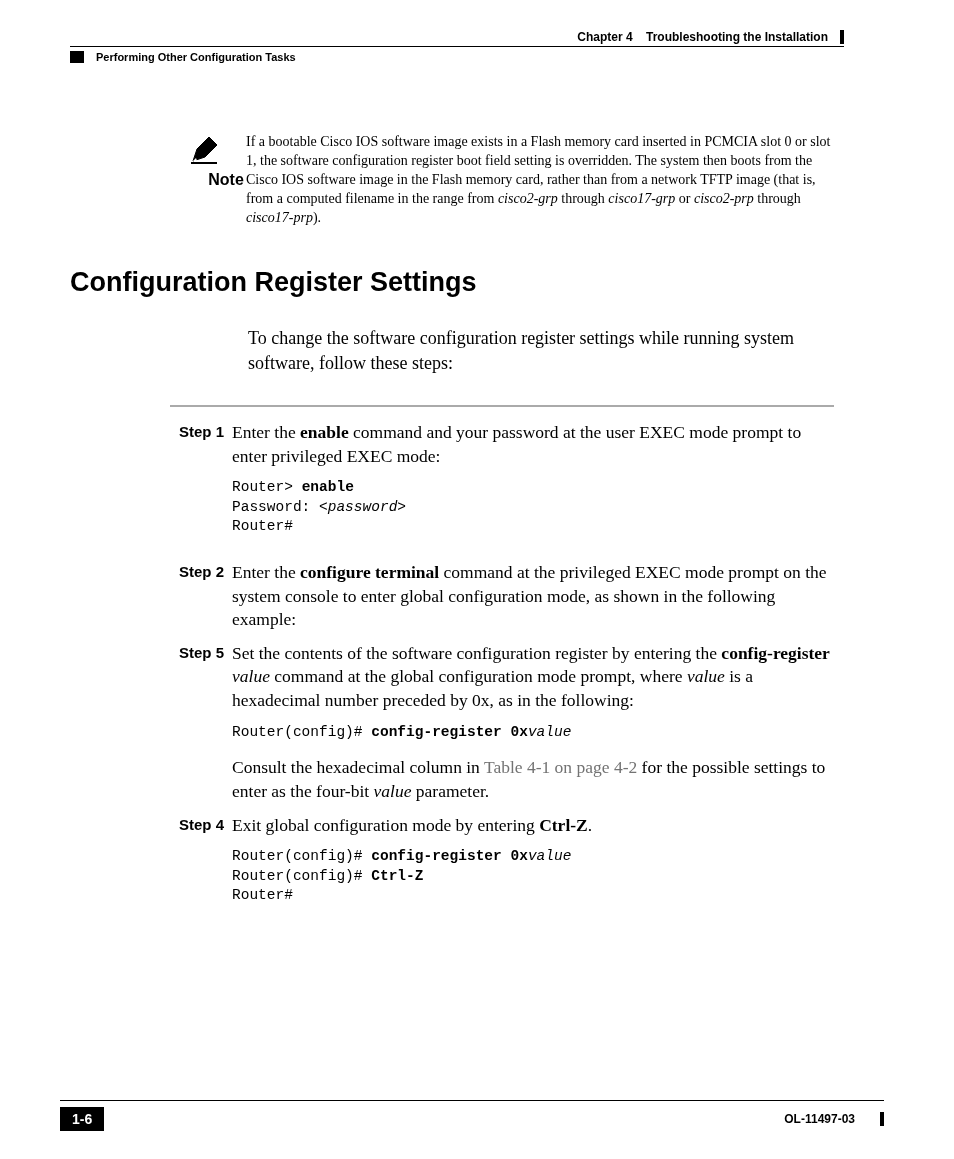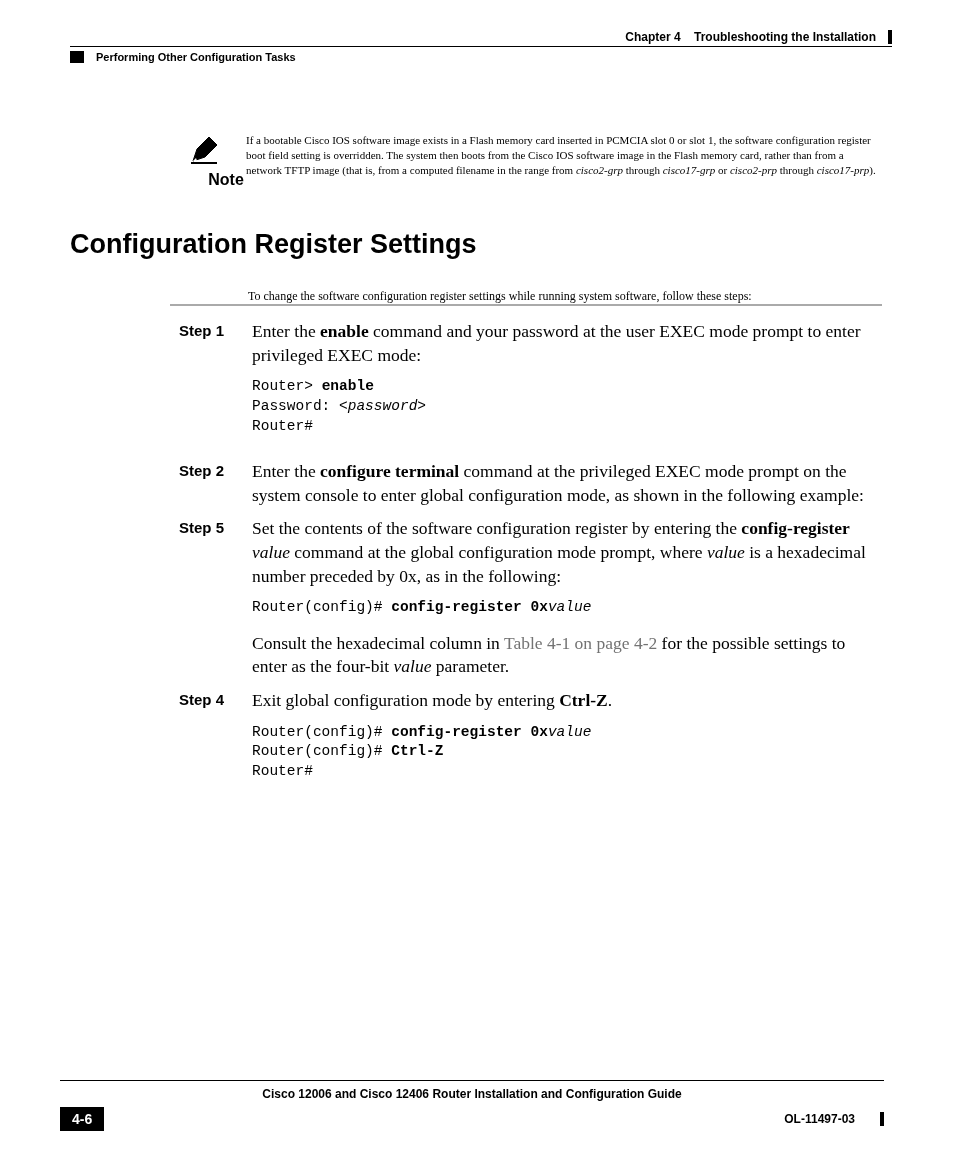--- a/index.html
+++ b/index.html
@@ -8,21 +8,21 @@
     font-family: Georgia, 'Times New Roman', serif;
     background: #fff;
     color: #000;
     width: 954px;
   }
   .page {
     position: relative;
     width: 954px;
     height: 1159px;
     box-sizing: border-box;
-    padding: 30px 62px 40px 70px;
+    padding: 30px 110px 40px 70px;
   }
   .header {
     display: flex;
     justify-content: space-between;
     align-items: flex-start;
     font-family: Arial, Helvetica, sans-serif;
     font-size: 12px;
     font-weight: bold;
     margin-bottom: 2px;
   }
@@ -76,46 +76,47 @@
     flex-shrink: 0;
   }
   .note-label {
     font-family: Arial, Helvetica, sans-serif;
     font-weight: bold;
     font-size: 16px;
     margin-top: 4px;
     margin-left: 44px;
   }
   .note-text {
-    font-size: 11px;
+    font-size: 14px;
     line-height: 1.35;
   }
   .italic { font-style: italic; }
   .bold { font-weight: bold; }
   h2.subheading {
     font-family: Arial, Helvetica, sans-serif;
     font-weight: bold;
     font-size: 27px;
     margin: 0 0 28px 0;
   }
   .intro {
     margin-left: 178px;
     margin-right: 10px;
-    font-size: 12px;
-    line-height: 1.35;
+    font-size: 18px;
+    line-height: 1.35;
+    margin-bottom: 30px;
   }
   .step-rule {
     border: none;
     border-top: 2px solid #aaa;
     margin: 0 10px 14px 100px;
   }
   .step {
     display: flex;
     align-items: flex-start;
-    gap: 28px;
+    gap: 8px;
     margin-left: 100px;
     margin-right: 10px;
     margin-bottom: 10px;
   }
   .step-label {
     font-family: Arial, Helvetica, sans-serif;
     font-weight: bold;
     font-size: 15px;
     width: 54px;
     flex-shrink: 0;
@@ -258,23 +259,22 @@
         <div class="code"><span>Router(config)# </span><span class="cb">config-register 0x</span><span class="ci">value</span>
 <span>Router(config)# </span><span class="cb">Ctrl-Z</span>
 <span>Router#</span></div>
       </div>
     </div>
 
   </div>
 
   <div class="footer">
     <hr class="footer-rule">
-    <div class="footer-title">Cisco 12006 and Cisco 12406 Router Installation and Configuration Guide</div>
     <div class="footer-bottom">
-      <div class="page-num-box">4-6</div>
+      <div class="page-num-box">1-6</div>
       <div class="footer-right">
         <span>OL-11497-03</span>
         <div class="footer-bar"></div>
       </div>
     </div>
   </div>
 
 </div>
 
 </body></html>

